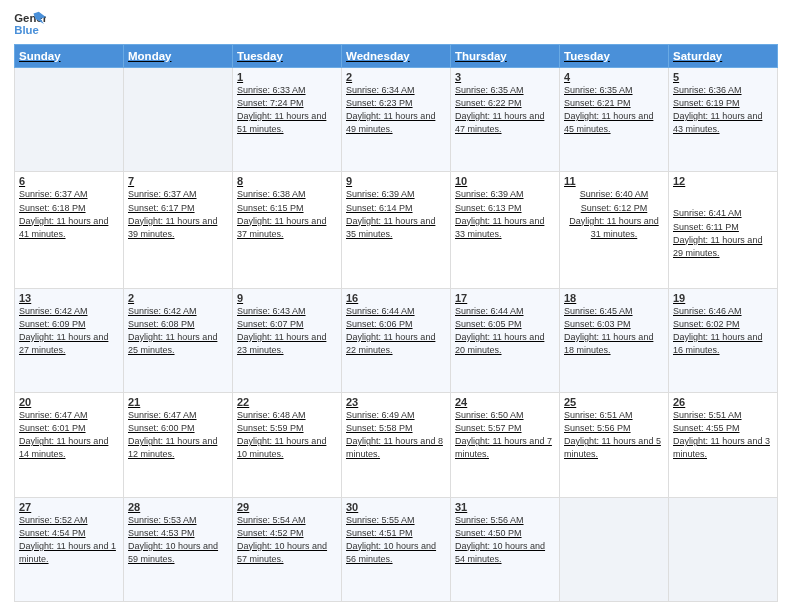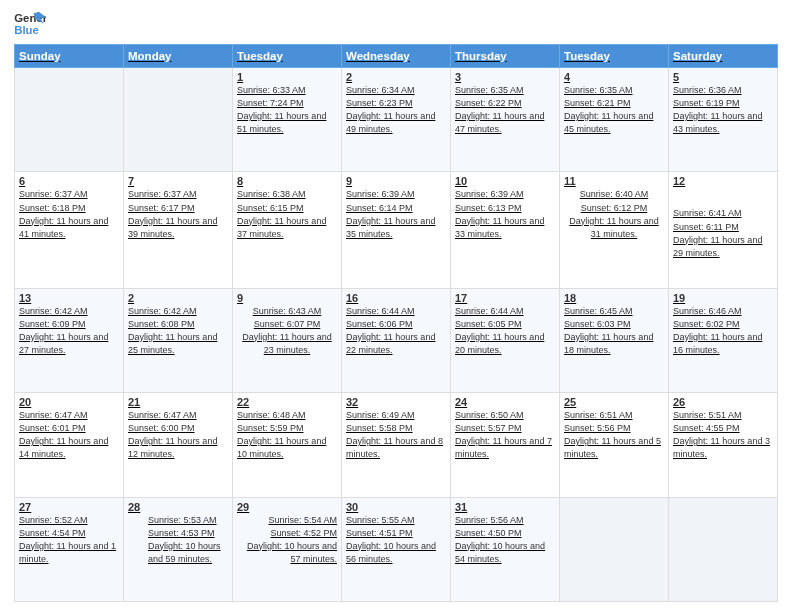--- a/index.html
+++ b/index.html
@@ -211,21 +211,21 @@
 Daylight: 11 hours and 27 minutes.</div>
           </td>
           <td>
             <span class="day-num">2</span>
             <div class="cell-text" style="white-space: pre-line;">Sunrise: 6:42 AM
 Sunset: 6:08 PM
 Daylight: 11 hours and 25 minutes.</div>
           </td>
           <td>
             <span class="day-num">9</span>
-            <div class="cell-text" style="white-space: pre-line; text-align: center;">Sunrise: 6:43 AM
+            <div class="cell-text" style="white-space: pre-line;">Sunrise: 6:43 AM
 Sunset: 6:07 PM
 Daylight: 11 hours and 23 minutes.</div>
           </td>
           <td>
             <span class="day-num">16</span>
             <div class="cell-text" style="white-space: pre-line;">Sunrise: 6:44 AM
 Sunset: 6:06 PM
 Daylight: 11 hours and 22 minutes.</div>
           </td>
           <td>
@@ -260,21 +260,21 @@
 Sunset: 6:00 PM
 Daylight: 11 hours and 12 minutes.</div>
           </td>
           <td>
             <span class="day-num">22</span>
             <div class="cell-text" style="white-space: pre-line;">Sunrise: 6:48 AM
 Sunset: 5:59 PM
 Daylight: 11 hours and 10 minutes.</div>
           </td>
           <td>
-            <span class="day-num">32</span>
+            <span class="day-num">23</span>
             <div class="cell-text" style="white-space: pre-line;">Sunrise: 6:49 AM
 Sunset: 5:58 PM
 Daylight: 11 hours and 8 minutes.</div>
           </td>
           <td>
             <span class="day-num">24</span>
             <div class="cell-text" style="white-space: pre-line;">Sunrise: 6:50 AM
 Sunset: 5:57 PM
 Daylight: 11 hours and 7 minutes.</div>
           </td>
@@ -293,27 +293,27 @@
         </tr>
         <tr class="row-shade">
           <td>
             <span class="day-num">27</span>
             <div class="cell-text" style="white-space: pre-line;">Sunrise: 5:52 AM
 Sunset: 4:54 PM
 Daylight: 11 hours and 1 minute.</div>
           </td>
           <td>
             <span class="day-num">28</span>
-            <div class="cell-text" style="white-space: pre-line; margin-left: 20px;">Sunrise: 5:53 AM
+            <div class="cell-text" style="white-space: pre-line;">Sunrise: 5:53 AM
 Sunset: 4:53 PM
 Daylight: 10 hours and 59 minutes.</div>
           </td>
           <td>
             <span class="day-num">29</span>
-            <div class="cell-text" style="white-space: pre-line; text-align: right;">Sunrise: 5:54 AM
+            <div class="cell-text" style="white-space: pre-line;">Sunrise: 5:54 AM
 Sunset: 4:52 PM
 Daylight: 10 hours and 57 minutes.</div>
           </td>
           <td>
             <span class="day-num">30</span>
             <div class="cell-text" style="white-space: pre-line;">Sunrise: 5:55 AM
 Sunset: 4:51 PM
 Daylight: 10 hours and 56 minutes.</div>
           </td>
           <td>

